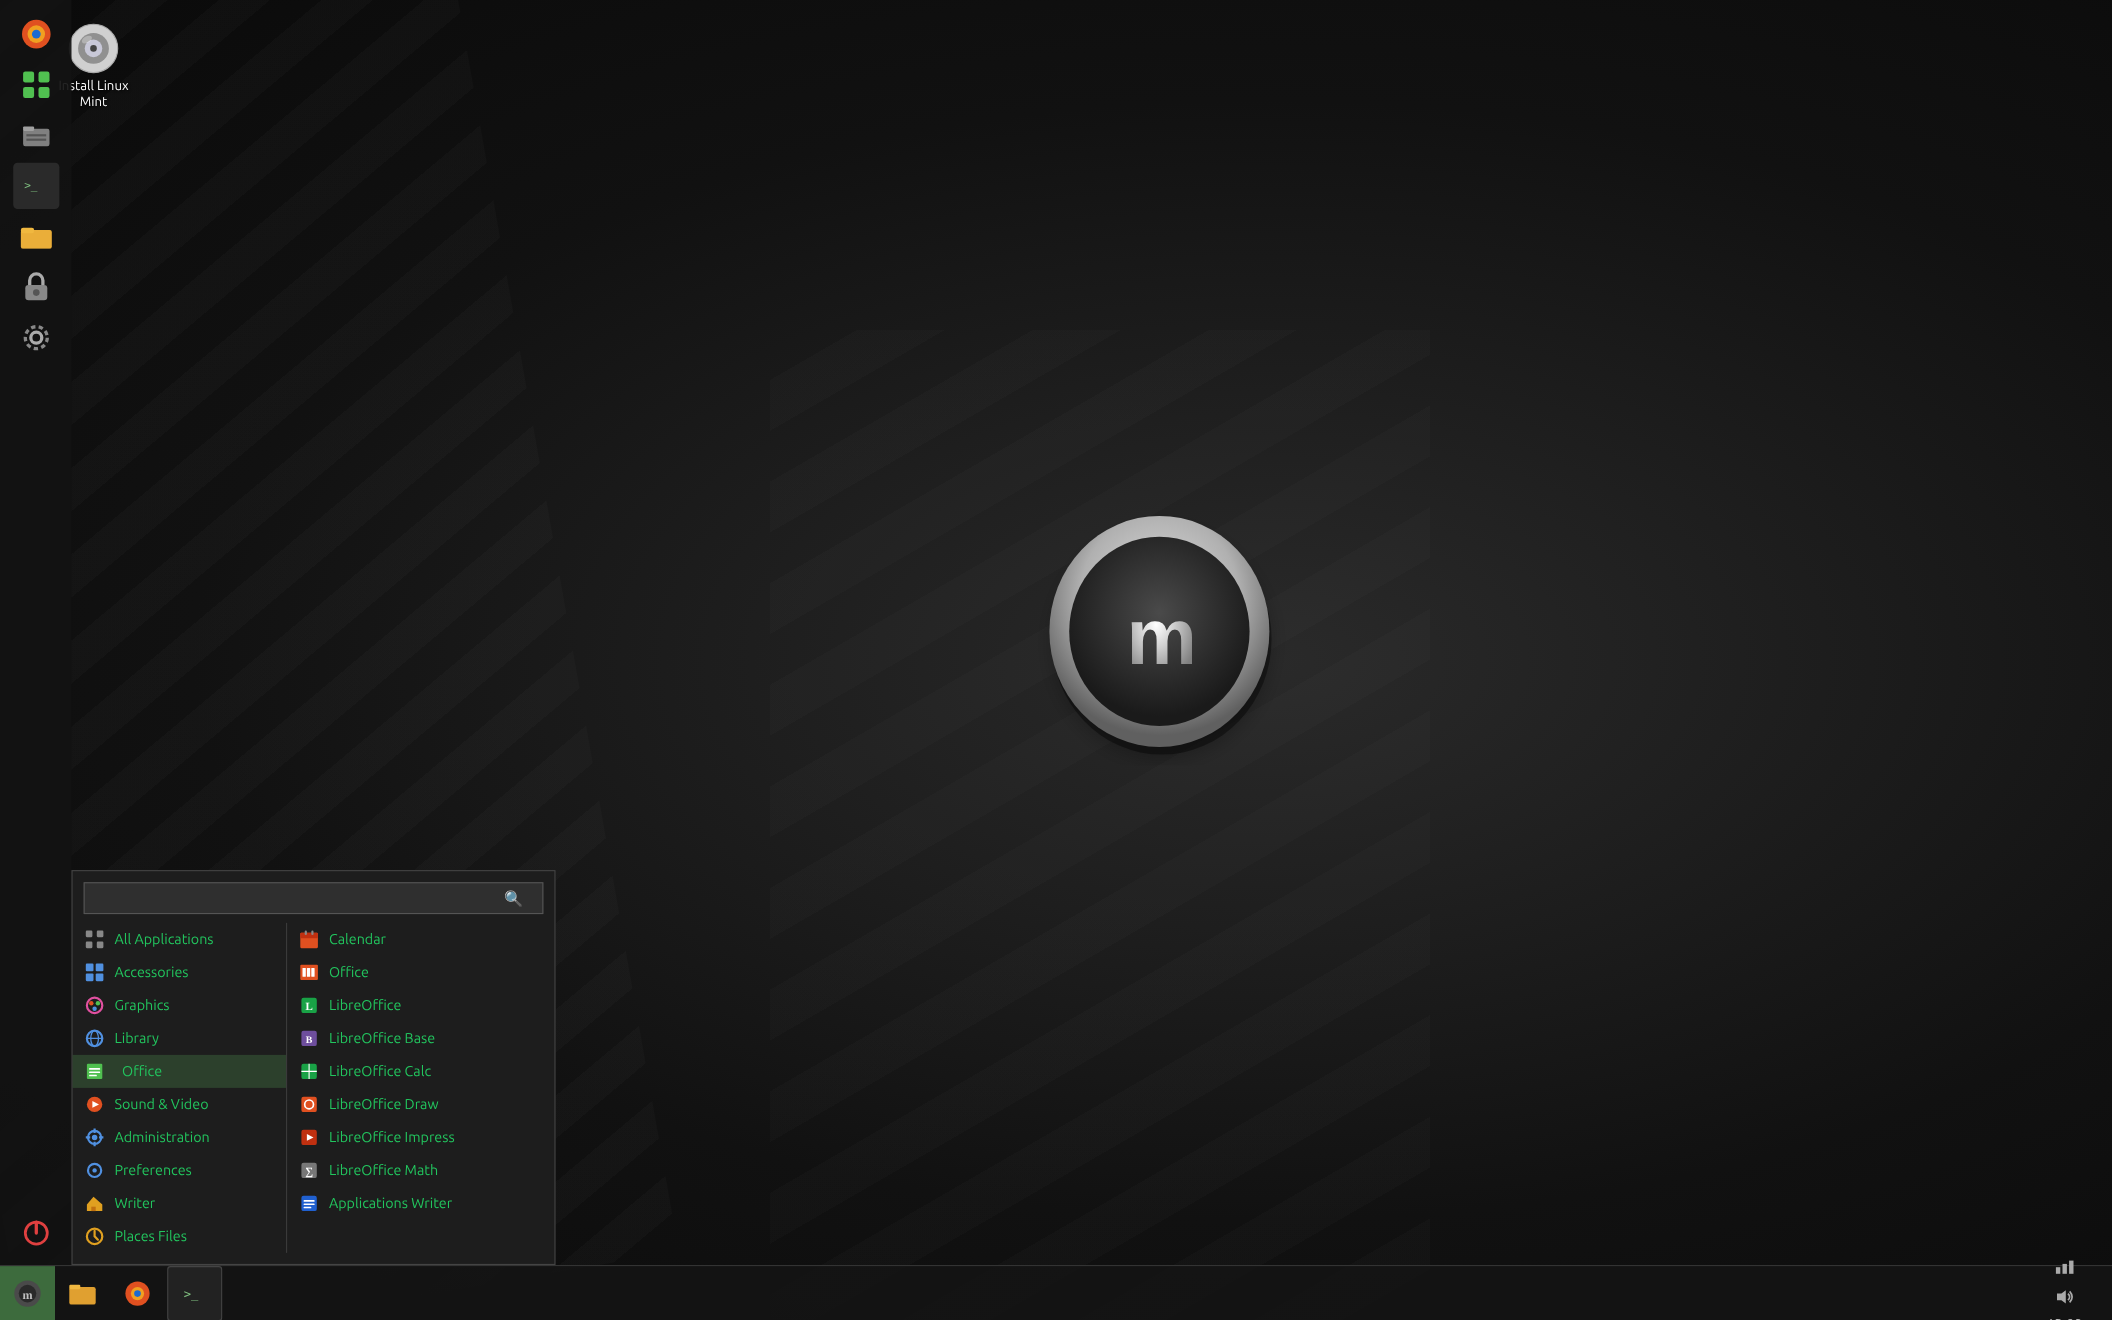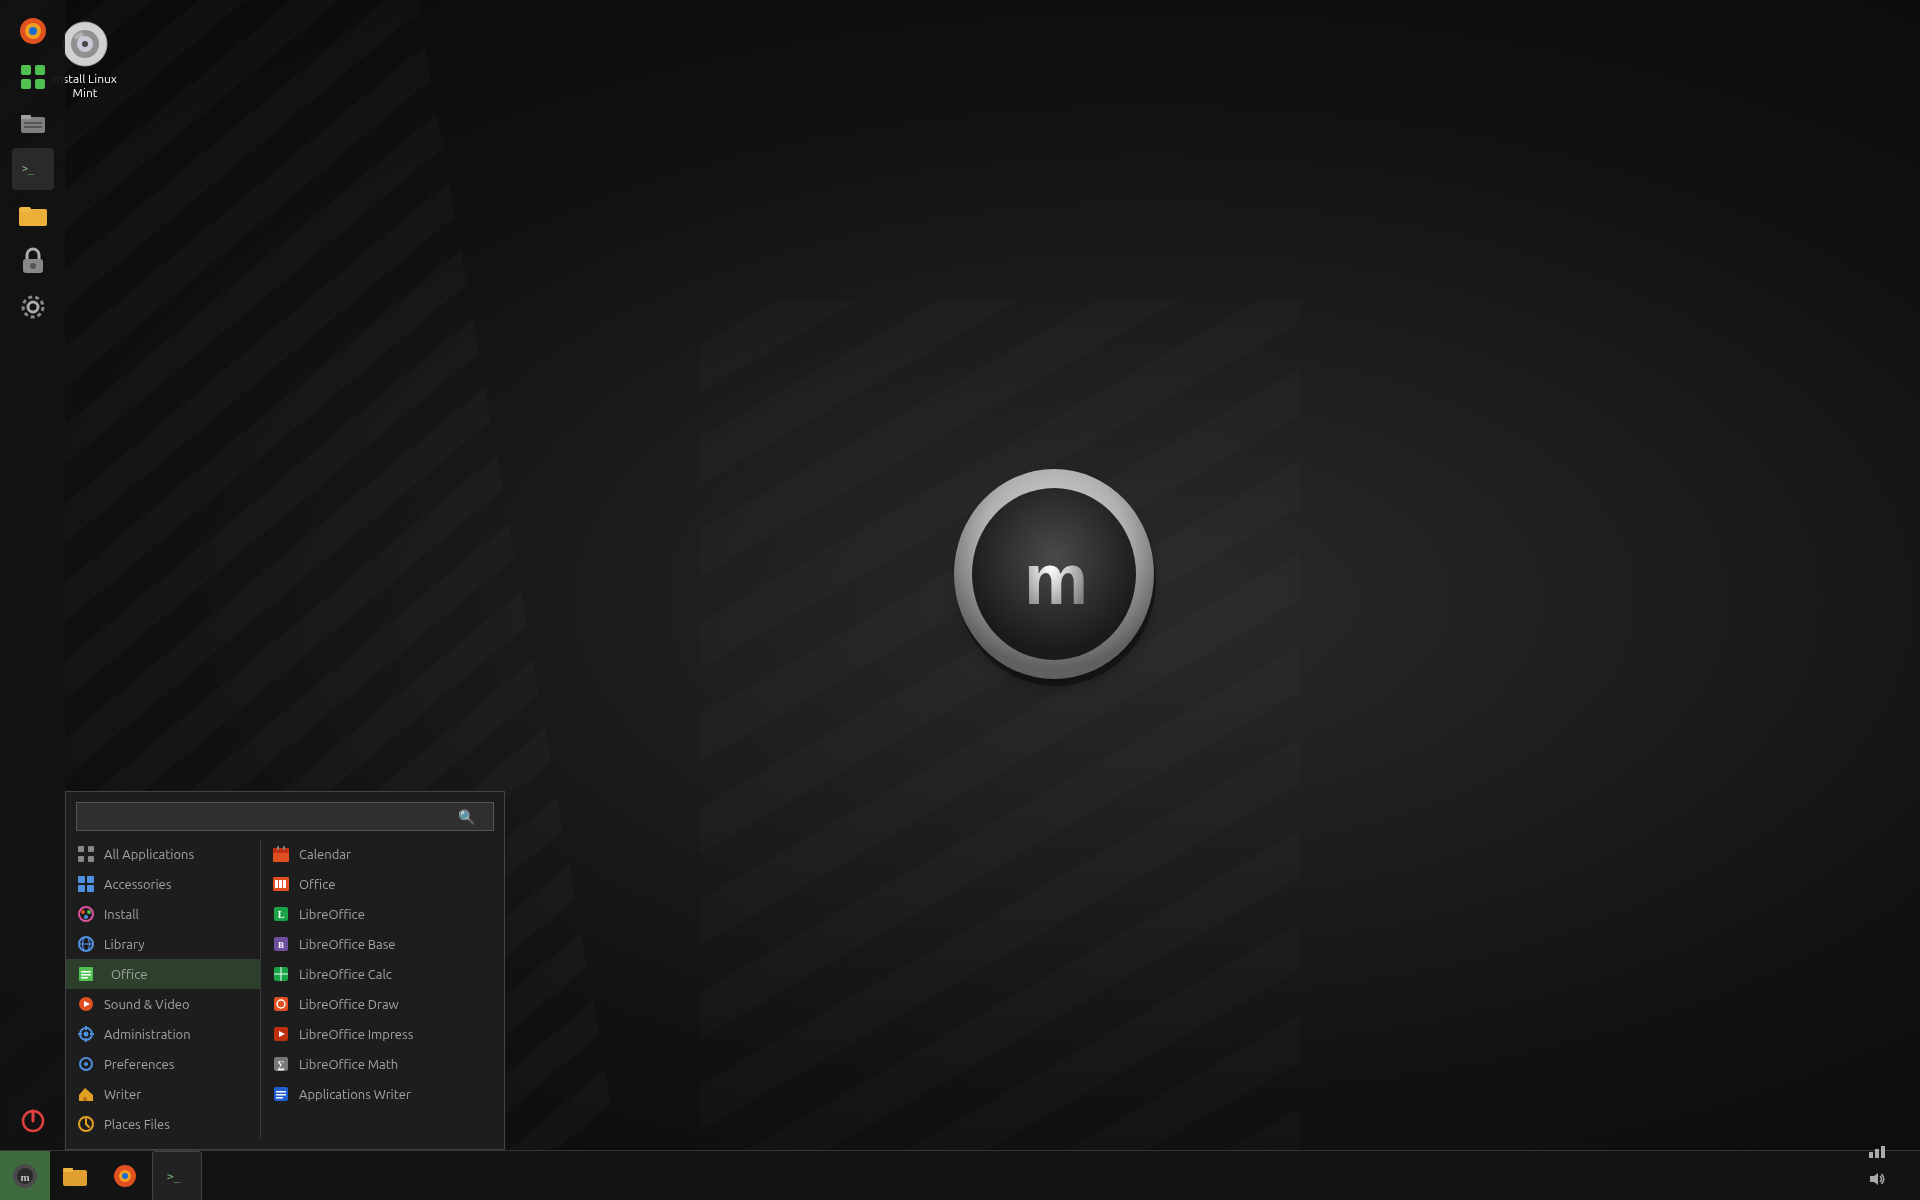--- a/index.html
+++ b/index.html
@@ -235,21 +235,21 @@
       flex: 1;
       padding: 0;
     }
 
     .menu-item {
       display: flex;
       align-items: center;
       gap: 8px;
       padding: 5px 10px;
       cursor: pointer;
-      color: #a3a3a3;
+      color: #22c55e;
       font-size: 13px;
     }
 
     .menu-item.active {
       background: rgba(60, 100, 60, 0.5);
       gap: 15px;
     }
 
     .menu-item-icon {
       width: 20px;
@@ -428,21 +428,21 @@
 
         <div class="menu-item">
           <div class="menu-item-icon">
             <svg width="18" height="18" viewBox="0 0 18 18">
               <circle cx="9" cy="9" r="7" fill="none" stroke="#e050a0" stroke-width="2"></circle>
               <circle cx="6" cy="7" r="2" fill="#e05020"></circle>
               <circle cx="12" cy="7" r="2" fill="#50c050"></circle>
               <circle cx="9" cy="12" r="2" fill="#5090e0"></circle>
             </svg>
           </div>
-          <span class="menu-item-label">Install</span>
+          <span class="menu-item-label">Graphics</span>
         </div>
 
         <div class="menu-item">
           <div class="menu-item-icon">
             <svg width="18" height="18" viewBox="0 0 18 18">
               <circle cx="9" cy="9" r="7" fill="none" stroke="#5090e0" stroke-width="2"></circle>
               <ellipse cx="9" cy="9" rx="3.5" ry="7" fill="none" stroke="#5090e0" stroke-width="1.2"></ellipse>
               <line x1="2" y1="9" x2="16" y2="9" stroke="#5090e0" stroke-width="1.2"></line>
             </svg>
           </div>

